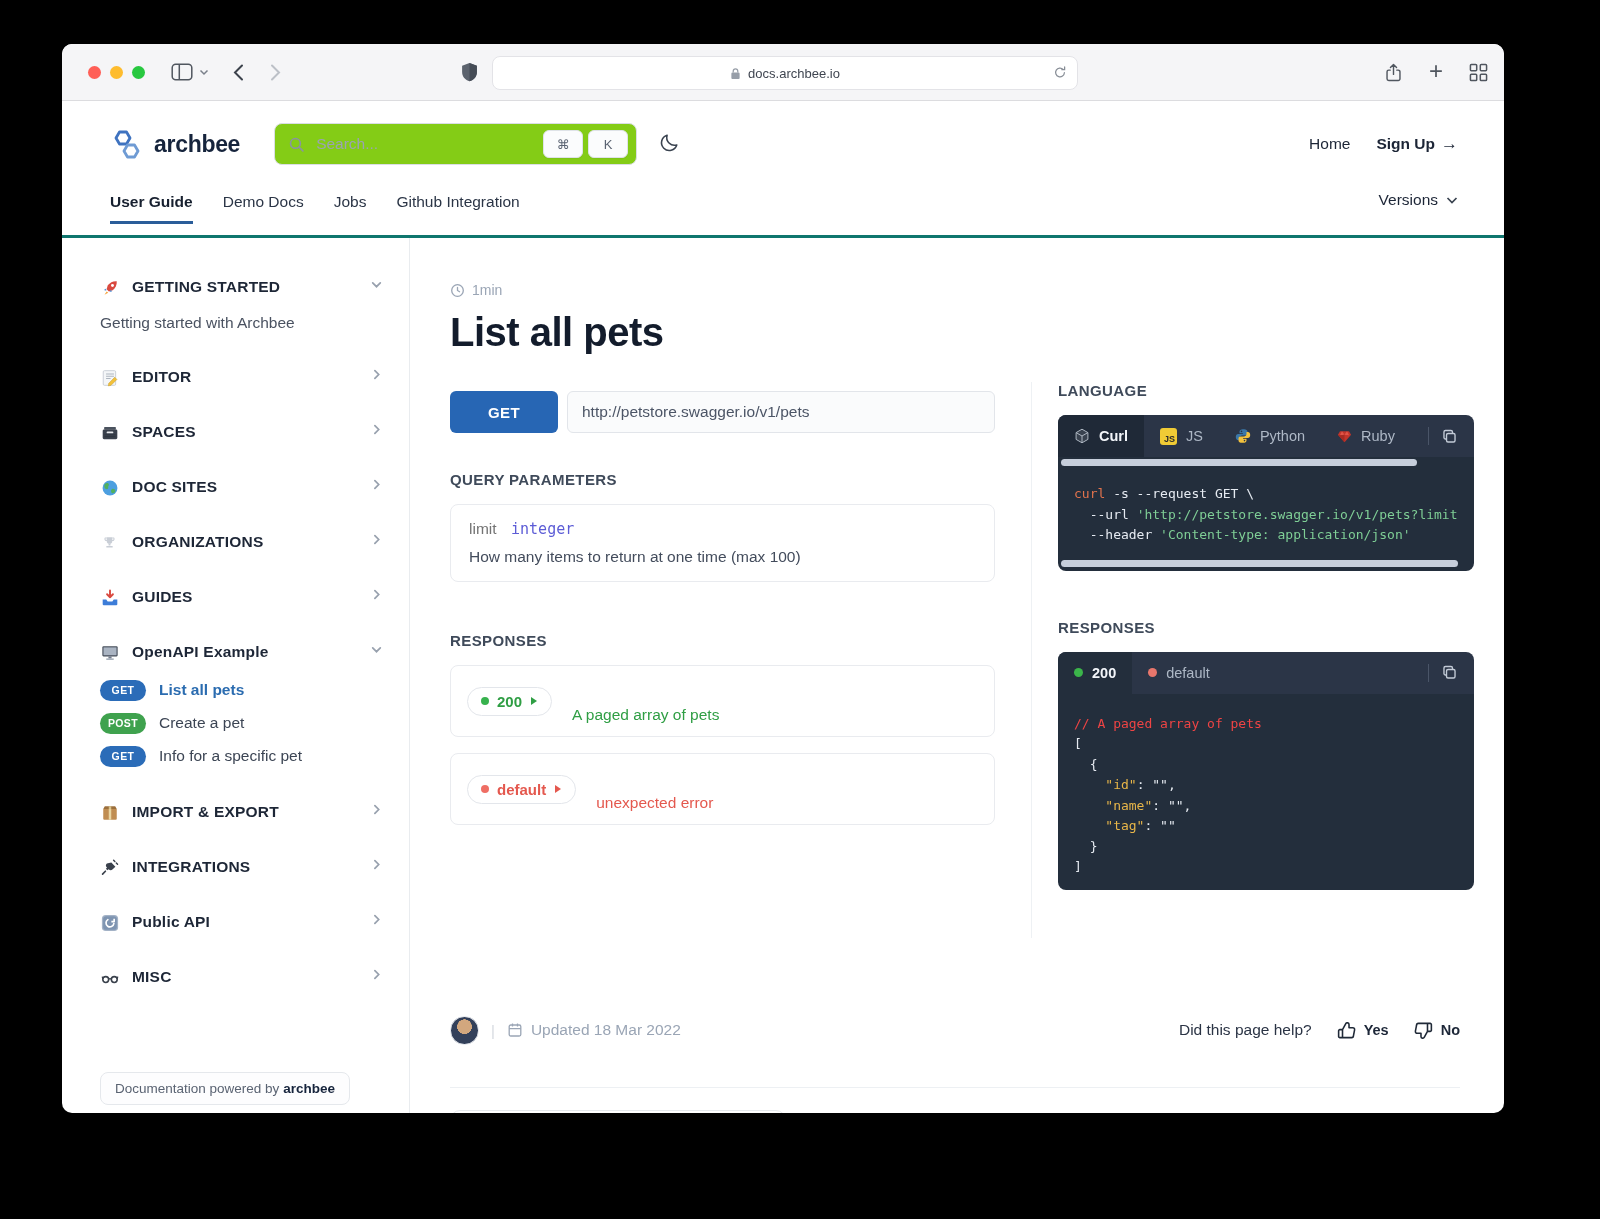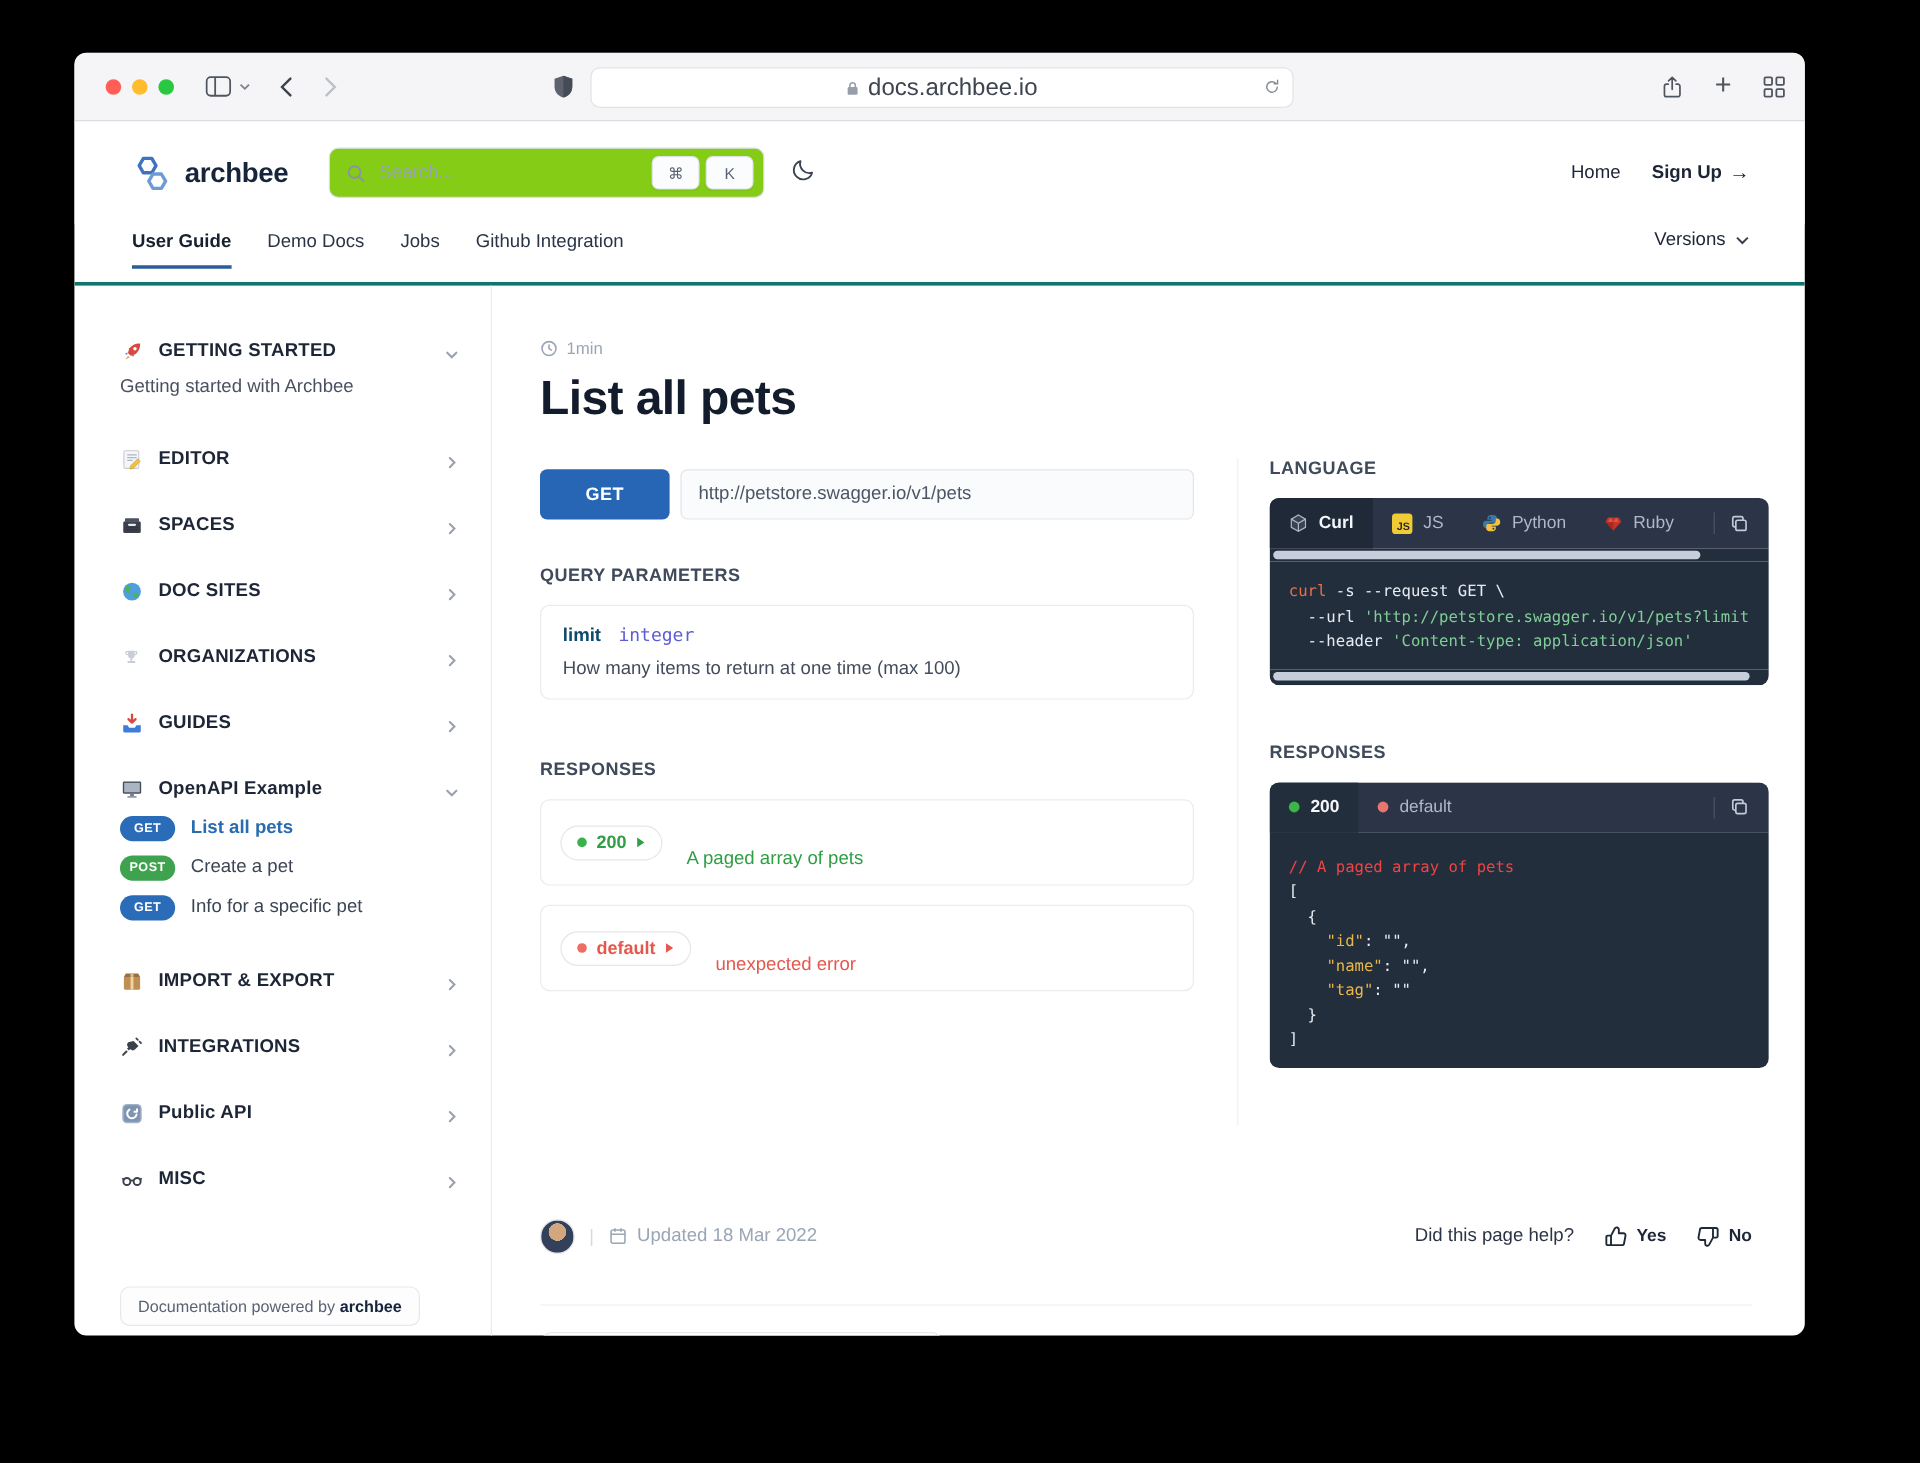--- a/index.html
+++ b/index.html
@@ -13,21 +13,21 @@
   .lights{display:flex;gap:9px;margin-right:26px;}
   .light{width:13px;height:13px;border-radius:50%;}
   .light.red{background:#ff5f57}.light.yellow{background:#febc2e}.light.green{background:#28c840}
   .tb-ic{display:inline-flex;align-items:center;justify-content:center;}
   .sbtgl{margin-right:6px;}
   .tinychev{margin-right:24px;}
   .navbtn{margin-right:26px;}
   .shield{position:absolute;left:398px;top:17px;}
   .urlfield{position:absolute;left:430px;top:12px;width:584px;height:32px;background:#fff;
     border:1px solid #e3e3e7;border-radius:8px;display:flex;align-items:center;justify-content:center;gap:7px;}
-  .urltext{font-size:20px;color:#3f4550;}
+  .urltext{font-size:13px;color:#3f4550;}
   .refresh{position:absolute;right:10px;top:8px;}
   .tb-right{position:absolute;right:16px;top:0;height:56px;display:flex;align-items:center;gap:26px;}
   .plusg{font-size:24px;color:#50565f;font-weight:400;line-height:1;margin-top:-3px;}
   
   .siteheader{height:86px;display:flex;align-items:center;padding:0 46px 0 48px;background:#fff;}
   .logo{display:flex;align-items:center;gap:10px;}
   .logotext{font-size:23px;font-weight:800;color:#16243c;letter-spacing:-.3px;}
   .search{margin-left:34px;width:340px;height:40px;border:1px solid #dadee4;border-radius:8px;
     display:flex;align-items:center;padding:0 8px 0 13px;background:#84cc16;}
   .search input{border:0;outline:0;flex:1;font-size:15.5px;color:#3f4550;margin-left:9px;
@@ -42,21 +42,21 @@
   .arrowglyph{font-weight:700;font-size:17px;}
   
   .nav{height:44px;display:flex;align-items:flex-start;padding:4px 46px 0 48px;border-bottom:3px solid #0f766e;}
   .tab{font-size:15.5px;color:#2b3546;font-weight:500;padding:2px 0 13px;margin-right:30px;cursor:pointer;}
   .tab.active{color:#17202f;font-weight:700;box-shadow:inset 0 -3px 0 #2a5d99;}
   .versions{margin-left:auto;font-size:15.5px;color:#1c2536;font-weight:500;display:flex;align-items:center;gap:8px;cursor:pointer;}
   
   .bodyrow{display:flex;height:883px;}
   .sidebar{width:348px;flex-shrink:0;border-right:1px solid #e9ecef;padding:40px 26px 10px 38px;
     display:flex;flex-direction:column;box-sizing:border-box;}
-  .sb-row{display:flex;align-items:flex-end;height:24px;margin-bottom:31px;cursor:pointer;}
+  .sb-row{display:flex;align-items:flex-start;height:24px;margin-bottom:31px;cursor:pointer;}
   .sb-ico{width:19px;height:19px;margin-right:13px;display:inline-flex;align-items:center;justify-content:center;flex-shrink:0;}
   .sb-label{font-size:15.5px;font-weight:700;color:#1d2636;letter-spacing:.2px;}
   .sb-chev{margin-left:auto;display:inline-flex;}
   .sb-child{font-size:15.5px;color:#4a5261;margin:-19px 0 36px 0;cursor:pointer;}
   .sb-open-row{display:flex;align-items:center;height:26px;margin-bottom:7px;cursor:pointer;}
   .sb-open-row.last{margin-bottom:34px;}
   .mbadge{width:46px;height:21px;border-radius:11px;color:#fff;font-size:10.5px;font-weight:700;
     letter-spacing:.4px;display:inline-flex;align-items:center;justify-content:center;margin-right:13px;flex-shrink:0;}
   .mbadge.get{background:#2b6cb8}.mbadge.post{background:#3fa24e}
   .sb-open-label{font-size:15.5px;color:#3c4554;}
@@ -71,21 +71,21 @@
   .col-right{flex:1;border-left:1px solid #eef1f4;padding-left:26px;margin-top:100px;box-sizing:border-box;}
   .readrow{display:flex;align-items:center;gap:7px;color:#9aa5b5;font-size:14px;}
   h1.title{font-size:40px;font-weight:800;color:#131c2c;margin:12px 0 36px 0;letter-spacing:-.5px;}
   .endpoint{display:flex;margin-bottom:38px;}
   .getbtn{width:108px;height:42px;background:#2766b4;color:#fff;border:0;border-radius:6px;
     font-size:15px;font-weight:700;letter-spacing:.4px;cursor:pointer;font-family:"Liberation Sans",sans-serif;}
   .urlinput{flex:1;height:40px;margin-left:9px;border:1px solid #e2e5ea;border-radius:6px;background:#fafbfc;
     padding:0 14px;font-size:15.5px;color:#4c5566;font-family:"Liberation Sans",sans-serif;outline:0;box-sizing:content-box;height:40px;}
   .secthead{font-size:15px;font-weight:700;color:#3f4a5a;letter-spacing:.4px;margin:0 0 16px 0;}
   .paramcard{border:1px solid #e9ebef;border-radius:8px;padding:15px 18px;margin-bottom:50px;background:#fff;}
-  .pname{font-size:15.5px;font-weight:700;color:#0c4a6e;}
+  .pname{font-size:15.5px;font-weight:400;color:#737373;}
   .ptype{font-family:"DejaVu Sans Mono",monospace;font-size:15px;color:#5c5cd6;margin-left:10px;}
   .pdesc{font-size:15.5px;color:#434c5c;margin-top:10px;}
   .respcard{border:1px solid #e9ebef;border-radius:8px;padding:12px 16px;display:flex;align-items:center;
     gap:20px;margin-bottom:16px;background:#fff;}
   .resppill{display:inline-flex;align-items:center;gap:8px;border:1px solid #e3e6eb;border-radius:999px;
     padding:5px 13px;background:#fff;cursor:pointer;}
   .dot{width:8px;height:8px;border-radius:50%;}
   .rcode{font-size:15px;font-weight:700;}
   .ok .rcode,.ok .rdesc{color:#2f9e44}.ok .dot{background:#37b24d}
   .err .rcode,.err .rdesc{color:#e4584e}.err .dot{background:#ef6e64}

